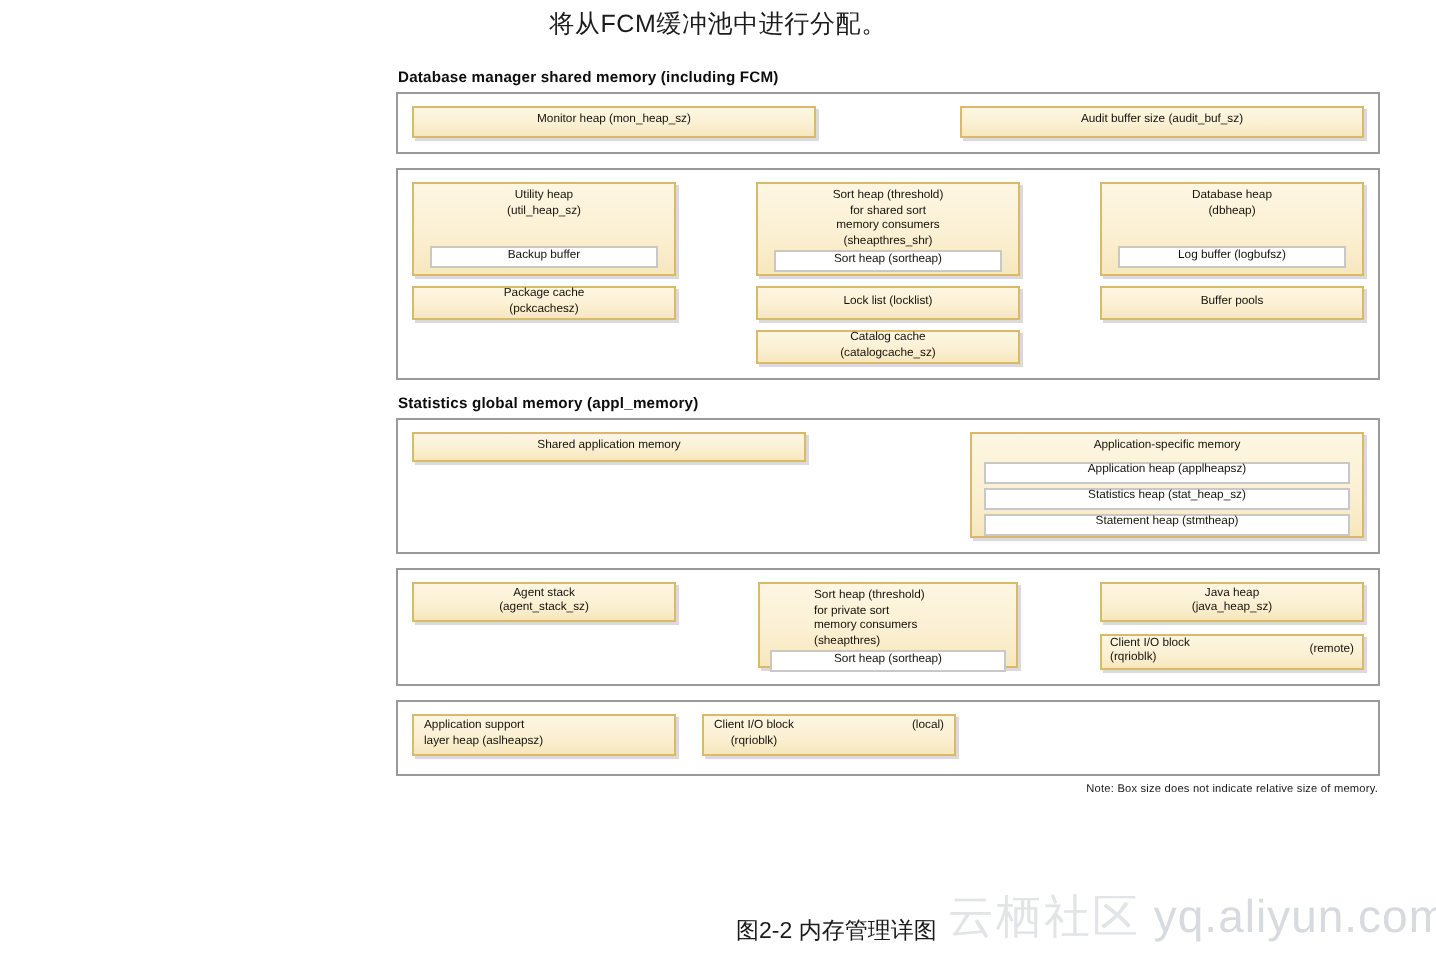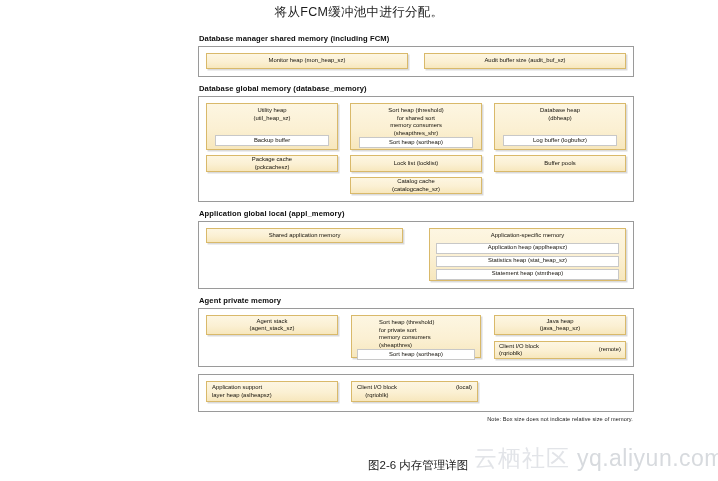--- a/index.html
+++ b/index.html
@@ -24,21 +24,21 @@
     font-size: 12.5px;
     color: #1b1b1b;
     letter-spacing: .3px;
   }
 
   
   .figure {
     position: absolute;
     left: 198px;
     top: 34px;
-    width: 436px;
+    width: 492px;
   }
 
   .section { margin-bottom: 7px; }
 
   .section-title {
     font-size: 7.6px;
     font-weight: bold;
     color: #0d0d0d;
     letter-spacing: .1px;
     line-height: 10px;
@@ -181,21 +181,20 @@
           <span>Monitor heap (mon_heap_sz)</span>
         </div>
         <div class="bx">
           <span>Audit buffer size (audit_buf_sz)</span>
         </div>
       </div>
     </div>
   </div>
 
   <div class="section">
-    <div class="section-title">Database global memory (database_memory)</div>
     <div class="panel">
       <div class="s2-cols">
 
         <div class="s2-col">
           <div class="bx tall">
             <span class="hdr">Utility heap</span>
             <span class="hdr">(util_heap_sz)</span>
             <div class="inner-wrap">
               <div class="wbx">Backup buffer</div>
             </div>
@@ -236,38 +235,37 @@
           <div class="bx short">
             <span>Buffer pools</span>
           </div>
         </div>
 
       </div>
     </div>
   </div>
 
   <div class="section">
-    <div class="section-title">Application global local (appl_memory)</div>
+    <div class="section-title">Statistics global memory (appl_memory)</div>
     <div class="panel">
       <div class="s3">
         <div class="bx shared">
           <span>Shared application memory</span>
         </div>
         <div class="bx appspec">
           <span class="lbl">Application-specific memory</span>
           <div class="wbx">Application heap (applheapsz)</div>
           <div class="wbx">Statistics heap (stat_heap_sz)</div>
           <div class="wbx">Statement heap (stmtheap)</div>
         </div>
       </div>
     </div>
   </div>
 
   <div class="section">
-    <div class="section-title">Agent private memory</div>
     <div class="panel">
       <div class="s4">
         <div class="c1">
           <div class="bx">
             <span>Agent stack</span>
             <span>(agent_stack_sz)</span>
           </div>
         </div>
         <div class="c2">
           <div class="bx">
@@ -322,13 +320,13 @@
     <div class="note">Note: Box size does not indicate relative size of memory.</div>
   </div>
 
 </div>
 
 <div class="watermark">
   <span class="wm-cn">云栖社区</span>
   <span class="wm-en">yq.aliyun.com</span>
 </div>
 
-<div class="caption">图2-6 内存管理详图</div>
+<div class="caption">图2-2 内存管理详图</div>
 
 </body></html>

